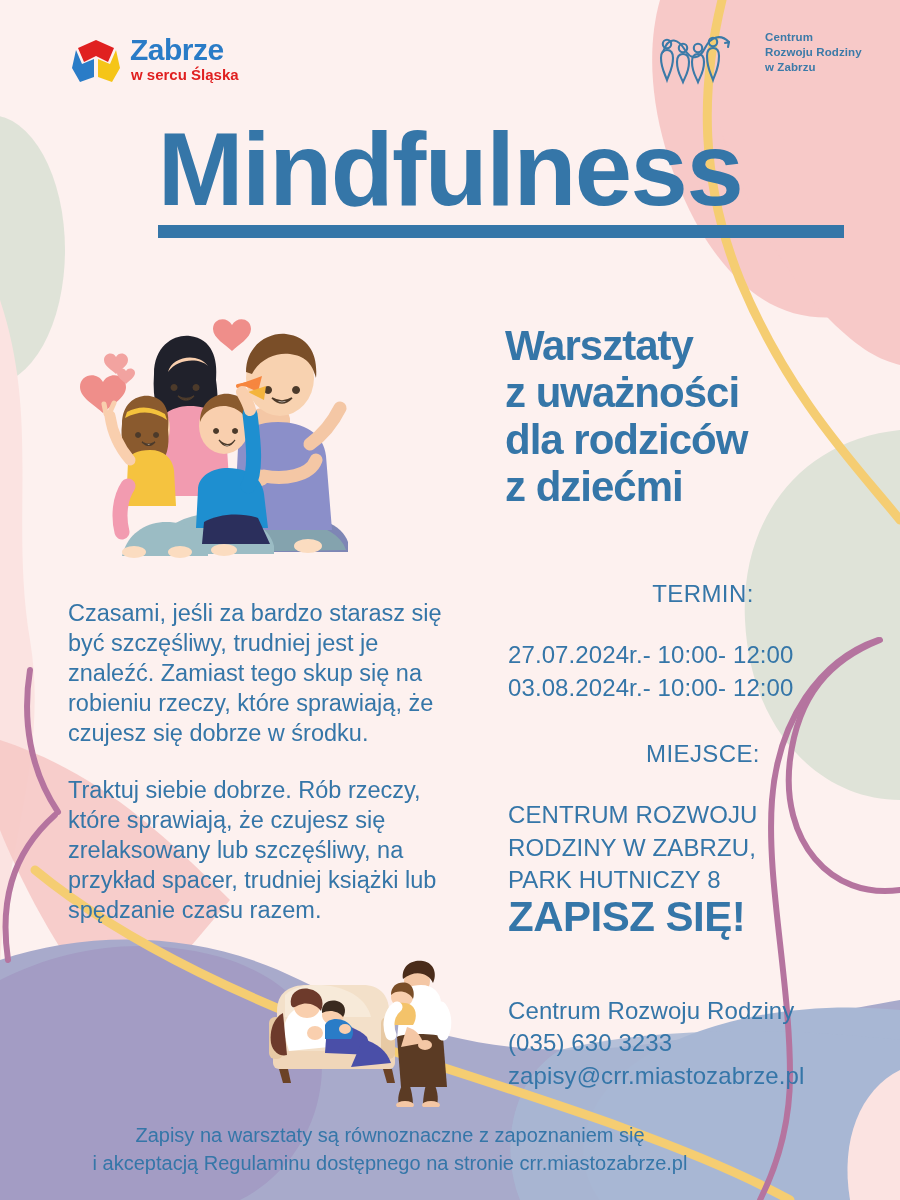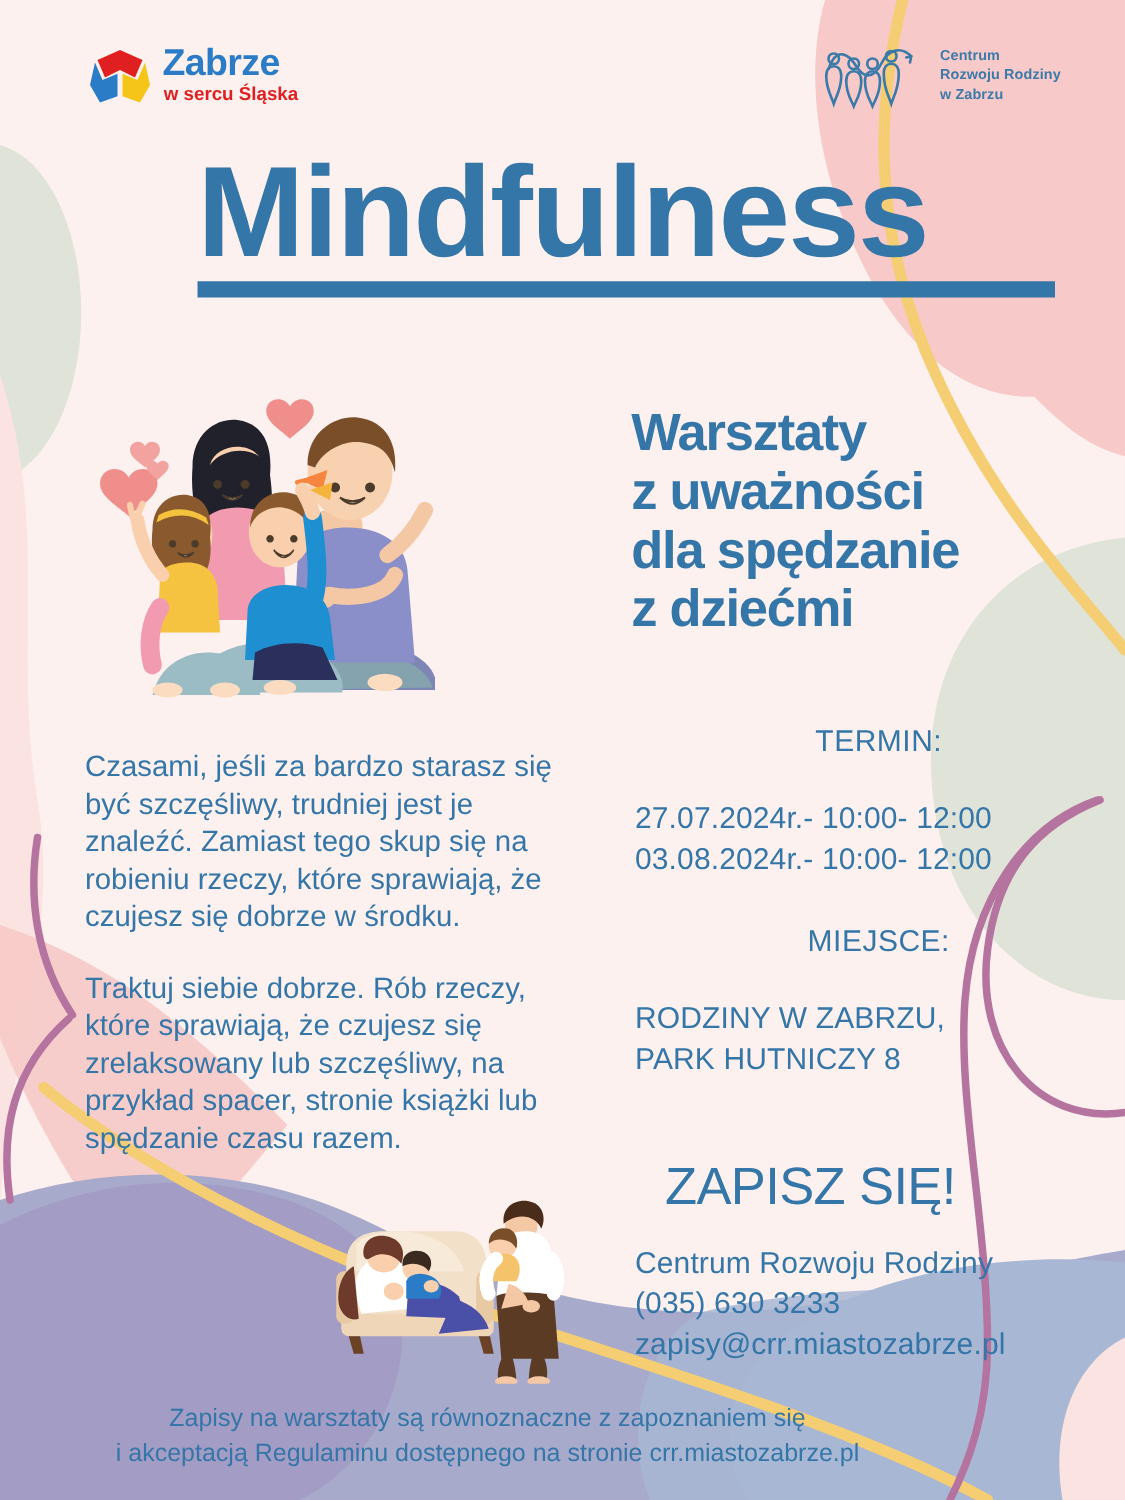--- a/index.html
+++ b/index.html
@@ -32,22 +32,21 @@
     width: 230px;
     height: 62px;
   }
   .crr-logo {
     position: absolute;
     left: 655px;
     top: 30px;
     width: 220px;
     height: 62px;
     display: flex;
-    align-items: center;
-    gap: 11px;
+    gap: 24px;
   }
   .crr-logo .crr-mark {
     flex: 0 0 auto;
   }
   .crr-logo .crr-text {
     font-size: 11.5px;
     font-weight: 700;
     line-height: 1.32;
     color: #3b7aa8;
     letter-spacing: 0.1px;
@@ -105,26 +104,25 @@
     line-height: 1.35;
     letter-spacing: 0.1px;
   }
   #block-termin { top: 578px; }
   #block-termin .value { margin-top: 30px; }
   #block-miejsce { top: 738px; }
   #block-miejsce .value { margin-top: 30px; }
   .cta {
     position: absolute;
     left: 508px;
-    top: 925px;
+    top: 893px;
     font-size: 42px;
-    font-weight: 400;
+    font-weight: 700;
     color: #3576a8;
     letter-spacing: -0.5px;
-    margin-left: 24px;
   }
   #block-contact {
     top: 995px;
   }
   #block-contact .value { margin-top: 0; }
   
   .body-text {
     position: absolute;
     left: 68px;
     width: 390px;
@@ -252,52 +250,53 @@
   </div>
 
   <div class="title-wrap">
     <div class="title">Mindfulness</div>
   </div>
   <div class="title-rule"></div>
 
   <div class="headline">
     <div>Warsztaty</div>
     <div>z uważności</div>
-    <div>dla spędzanie</div>
+    <div>dla rodziców</div>
     <div>z dziećmi</div>
   </div>
 
   <div class="detail-block" id="block-termin">
     <div class="label">TERMIN:</div>
     <div class="value">
       <div>27.07.2024r.- 10:00- 12:00</div>
       <div>03.08.2024r.- 10:00- 12:00</div>
     </div>
   </div>
 
   <div class="detail-block" id="block-miejsce">
     <div class="label">MIEJSCE:</div>
     <div class="value">
+      <div>CENTRUM ROZWOJU</div>
       <div>RODZINY W ZABRZU,</div>
       <div>PARK HUTNICZY 8</div>
     </div>
   </div>
 
   <div class="cta">ZAPISZ SIĘ!</div>
 
   <div class="detail-block" id="block-contact">
     <div class="value">
       <div>Centrum Rozwoju Rodziny</div>
       <div>(035) 630 3233</div>
       <div>zapisy@crr.miastozabrze.pl</div>
     </div>
   </div>
 
   <div class="body-text" id="para-1">Czasami, jeśli za bardzo starasz się być szczęśliwy, trudniej jest je znaleźć. Zamiast tego skup się na robieniu rzeczy, które sprawiają, że czujesz się dobrze w środku.</div>
-  <div class="body-text" id="para-2">Traktuj siebie dobrze. Rób rzeczy, które sprawiają, że czujesz się zrelaksowany lub szczęśliwy, na przykład spacer, stronie książki lub spędzanie czasu razem.</div>
+  <div class="body-text" id="para-2">Traktuj siebie dobrze. Rób rzeczy, które sprawiają, że czujesz się zrelaksowany lub szczęśliwy, na przykład spacer, trudniej książki lub spędzanie czasu razem.</div>
 
   <div class="footer">
     <div>Zapisy na warsztaty są równoznaczne z zapoznaniem się</div>
     <div>i akceptacją Regulaminu dostępnego na stronie crr.miastozabrze.pl</div>
   </div>
 
   <svg class="illus-family" viewBox="0 0 290 272" xmlns="http://www.w3.org/2000/svg">
 
     <g>
       <path d="M160,25 c-5,-9 -19,-7 -19,4 c0,9 13,16 19,22 c6,-6 19,-13 19,-22 c0,-11 -14,-13 -19,-4 Z" fill="#ef8e8a"></path>

